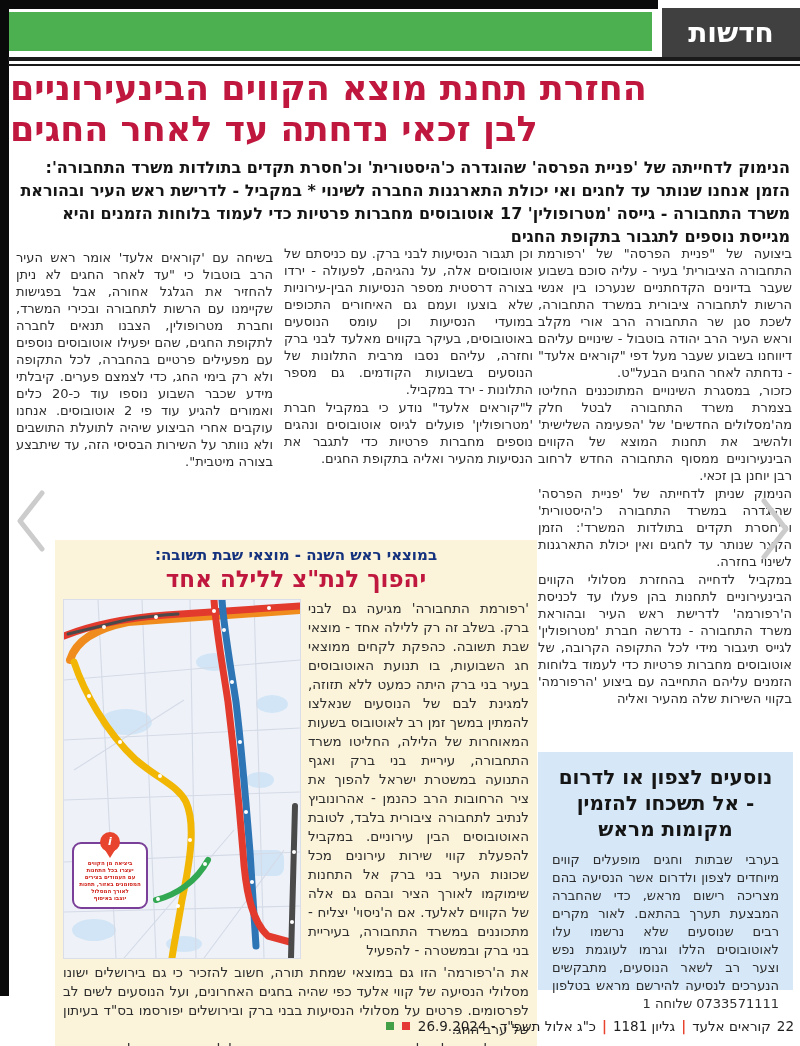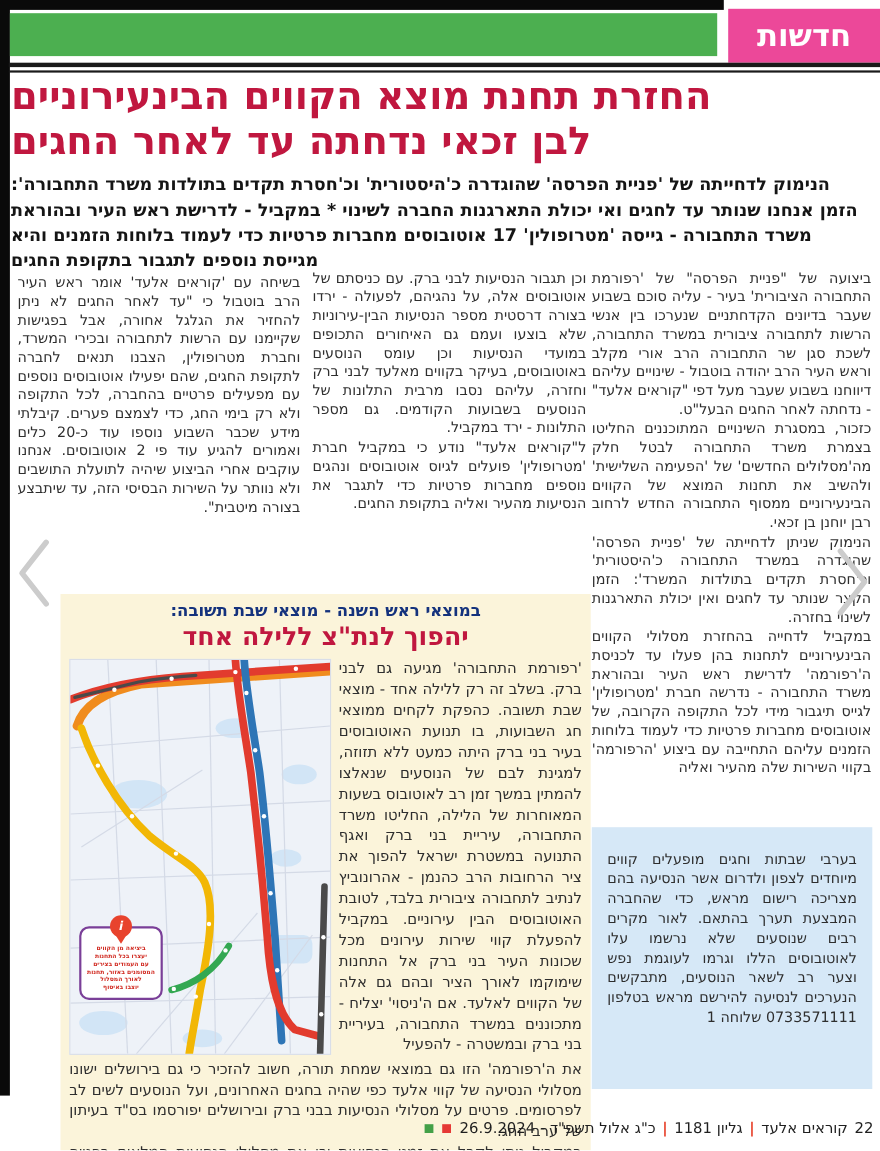--- a/index.html
+++ b/index.html
@@ -1,27 +1,27 @@
 <!DOCTYPE html>
 <html lang="he"><head>
 <meta charset="utf-8">
 <style>
   html,body{margin:0;padding:0;background:#ffffff;}
   body{font-family:"DejaVu Sans","Liberation Sans",sans-serif;}
   .stage{position:relative;width:800px;height:1046px;background:#ffffff;overflow:hidden;direction:rtl;}
   .black-top{position:absolute;left:0;top:0;width:658px;height:9px;background:#0a0a0a;}
   .black-left{position:absolute;left:0;top:0;width:9px;height:996px;background:#0a0a0a;}
   .greenbar{position:absolute;left:9px;top:12px;width:643px;height:39px;background:#4caf50;}
-  .badge{position:absolute;right:0;top:8px;width:138px;height:49px;background:#ec4899;color:#fff;
+  .badge{position:absolute;right:0;top:8px;width:138px;height:49px;background:#404040;color:#fff;
          font-weight:bold;font-size:28px;display:flex;align-items:center;justify-content:center;}
   .rule{position:absolute;left:8px;right:0;top:57px;height:9px;
         border-top:4px solid #1a1a1a;border-bottom:2px solid #1a1a1a;box-sizing:border-box;}
   .headline{position:absolute;left:10px;right:10px;top:68px;text-align:left;color:#c0173f;
             font-weight:bold;font-size:35px;line-height:1.18;}
-  .subhead{position:absolute;left:10px;right:10px;top:156px;text-align:left;color:#151515;
+  .subhead{position:absolute;left:10px;right:10px;top:156px;text-align:right;color:#151515;
            font-weight:bold;font-size:16px;line-height:23px;}
   .col{position:absolute;top:245px;font-size:13px;line-height:17px;color:#2e2e2e;text-align:justify;}
   .col p{margin:0 0 1px 0;}
   .col-right{right:8px;width:254px;}
   .col-mid{left:284px;width:249px;}
   .col-left{left:16px;width:257px;top:249px;}
   .subbox{position:absolute;left:55px;top:503px;width:482px;height:513px;background:#fbf4da;
           box-sizing:border-box;padding:5px 8px;margin-top:37px;}
   .kicker{text-align:center;color:#14327d;font-weight:bold;font-size:15px;margin-top:1px;}
   .subbox-headline{text-align:center;color:#c0173f;font-weight:bold;font-size:23px;line-height:1.2;margin:2px 0 5px 0;}
@@ -176,20 +176,21 @@
       <div class="subtext">'רפורמת התחבורה' מגיעה גם לבני ברק. בשלב זה רק ללילה אחד - מוצאי שבת תשובה. כהפקת לקחים ממוצאי חג השבועות, בו תנועת האוטובוסים בעיר בני ברק היתה כמעט ללא תזוזה, למגינת לבם של הנוסעים שנאלצו להמתין במשך זמן רב לאוטובוס בשעות המאוחרות של הלילה, החליטו משרד התחבורה, עיריית בני ברק ואגף התנועה במשטרת ישראל להפוך את ציר הרחובות הרב כהנמן - אהרונוביץ לנתיב לתחבורה ציבורית בלבד, לטובת האוטובוסים הבין עירוניים. במקביל להפעלת קווי שירות עירונים מכל שכונות העיר בני ברק אל התחנות שימוקמו לאורך הציר ובהם גם אלה של הקווים לאלעד. אם ה'ניסוי' יצליח - מתכוננים במשרד התחבורה, בעיריית בני ברק ובמשטרה - להפעיל</div>
     </div>
 
     <div class="subbelow">
       <p>את ה'רפורמה' הזו גם במוצאי שמחת תורה, חשוב להזכיר כי גם בירושלים ישונו מסלולי הנסיעה של קווי אלעד כפי שהיה בחגים האחרונים, ועל הנוסעים לשים לב לפרסומים. פרטים על מסלולי הנסיעות בבני ברק ובירושלים יפורסמו בס"ד בעיתון של ערב החג.</p>
       <p><span>במקביל ניתן לקבל את זמני הנסיעות וכן את מסלולי הנסיעות המלאים בפנייה לכתובת המייל </span></p>
     </div>
   </div>
 
   <div class="infobox">
+    <div class="infobox-title">נוסעים לצפון או לדרום - אל תשכחו להזמין מקומות מראש</div>
     <div class="infobox-body">בערבי שבתות וחגים מופעלים קווים מיוחדים לצפון ולדרום אשר הנסיעה בהם מצריכה רישום מראש, כדי שהחברה המבצעת תערך בהתאם. לאור מקרים רבים שנוסעים שלא נרשמו עלו לאוטובוסים הללו וגרמו לעוגמת נפש וצער רב לשאר הנוסעים, מתבקשים הנערכים לנסיעה להירשם מראש בטלפון 0733571111 שלוחה 1</div>
   </div>
 
   <div class="footer">
     <span>22</span>
     <span class="pub">קוראים אלעד</span>
     <span class="sep">|</span>
     <span>גליון 1181</span>
     <span class="sep">|</span>
     <span>כ"ג אלול תשפ"ד - 26.9.2024</span>

